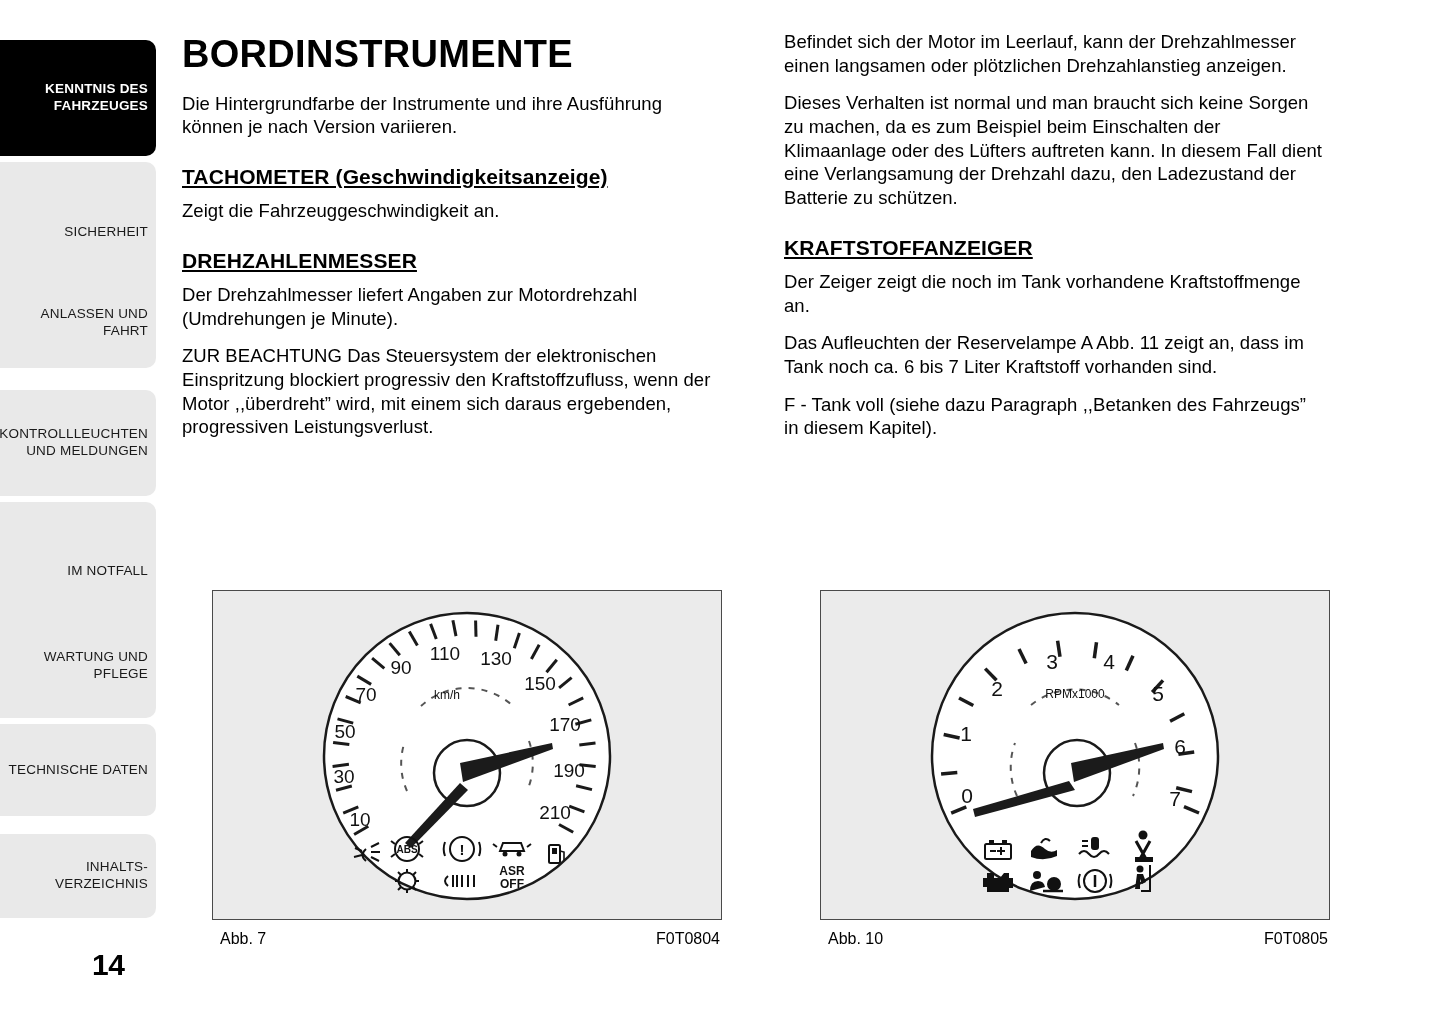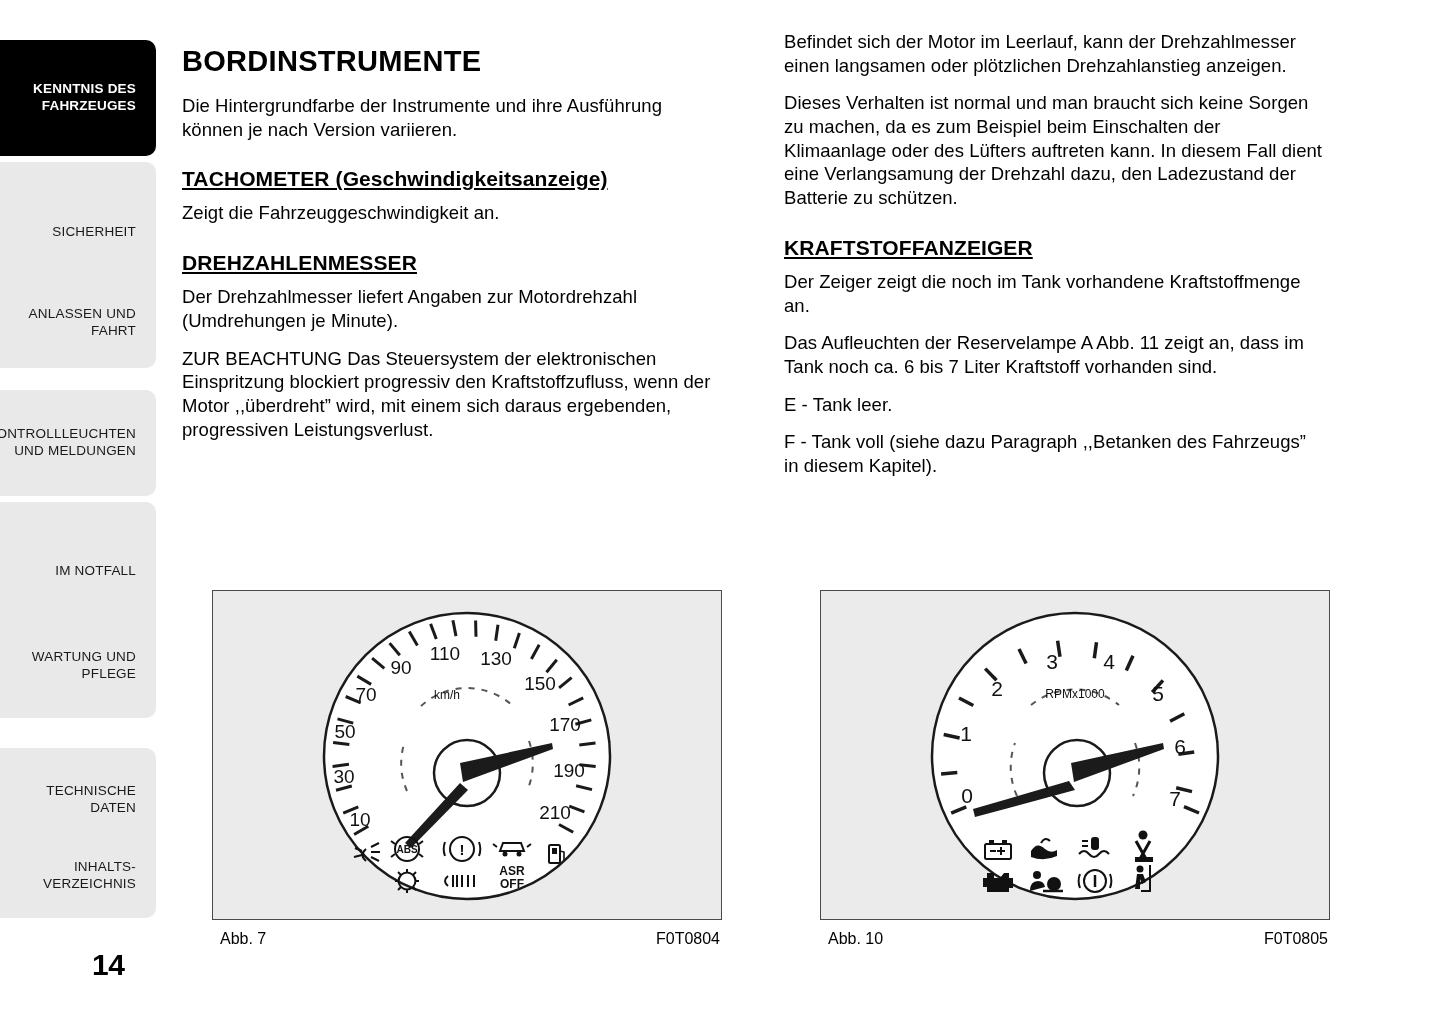--- a/index.html
+++ b/index.html
@@ -22,21 +22,21 @@
     left: 0;
     top: 0;
     width: 156px;
     height: 1026px;
   }
   .tab {
     position: absolute;
     left: 0;
     width: 156px;
     box-sizing: border-box;
-    padding: 0 20px;
+    padding: 0 8px;
     display: flex;
     align-items: center;
     justify-content: flex-end;
     text-align: right;
     border-radius: 0 10px 10px 0;
     font-size: 13.5px;
     line-height: 1.25;
     letter-spacing: 0.2px;
     color: #1a1a1a;
     background: #e9e9e9;
@@ -64,24 +64,24 @@
   
   .column {
     position: absolute;
     top: 30px;
     width: 540px;
   }
   #col-left { left: 182px; }
   #col-right { left: 784px; }
 
   h1.doc-title {
-    font-size: 29px;
+    font-size: 38px;
     font-weight: bold;
     letter-spacing: 0.3px;
-    margin: 16px 0 16px 0;
+    margin: 4px 0 16px 0;
     line-height: 1.1;
   }
   h2.sec-title {
     font-size: 21px;
     font-weight: bold;
     letter-spacing: 0.1px;
     margin: 26px 0 10px 0;
     line-height: 1.15;
     text-decoration: underline;
   }
@@ -138,21 +138,21 @@
     <span class="tab-text">KONTROLLLEUCHTEN
 UND MELDUNGEN</span>
   </div>
   <div class="tab" style="top:502px;height:138px;">
     <span class="tab-text">IM NOTFALL</span>
   </div>
   <div class="tab" style="top:614px;height:104px;">
     <span class="tab-text">WARTUNG UND
 PFLEGE</span>
   </div>
-  <div class="tab" style="top:724px;height:104px;margin-top:24px;">
+  <div class="tab" style="top:724px;height:92px;">
     <span class="tab-text">TECHNISCHE DATEN</span>
   </div>
   <div class="tab" style="top:834px;height:84px;">
     <span class="tab-text">INHALTS-
 VERZEICHNIS</span>
   </div>
 </div>
 
 <div id="page-number">14</div>
 
@@ -168,21 +168,20 @@
   <p class="body">ZUR BEACHTUNG Das Steuersystem der elektronischen Einspritzung blockiert progressiv den Kraftstoffzufluss, wenn der Motor ,,überdreht” wird, mit einem sich daraus ergebenden, progressiven Leistungsverlust.</p>
 </div>
 
 <div class="column" id="col-right">
   <p class="body">Befindet sich der Motor im Leerlauf, kann der Drehzahlmesser einen langsamen oder plötzlichen Drehzahlanstieg anzeigen.</p>
   <p class="body">Dieses Verhalten ist normal und man braucht sich keine Sorgen zu machen, da es zum Beispiel beim Einschalten der Klimaanlage oder des Lüfters auftreten kann. In diesem Fall dient eine Verlangsamung der Drehzahl dazu, den Ladezustand der Batterie zu schützen.</p>
 
   <h2 class="sec-title">KRAFTSTOFFANZEIGER</h2>
   <p class="body">Der Zeiger zeigt die noch im Tank vorhandene Kraftstoffmenge an.</p>
   <p class="body">Das Aufleuchten der Reservelampe A Abb. 11 zeigt an, dass im Tank noch ca. 6 bis 7 Liter Kraftstoff vorhanden sind.</p>
-  <p class="body">E - Tank leer.</p>
   <p class="body">F - Tank voll (siehe dazu Paragraph ,,Betanken des Fahrzeugs” in diesem Kapitel).</p>
 </div>
 
 <div class="figure" id="fig-left">
   <div class="fig-box">
     <svg class="gauge-svg" width="340" height="330" viewBox="0 0 340 330">
 
       <circle cx="170" cy="165" r="143" fill="#ffffff" stroke="#1a1a1a" stroke-width="2.5"></circle>
 
       <g stroke="#1a1a1a" stroke-width="3" stroke-linecap="butt">

